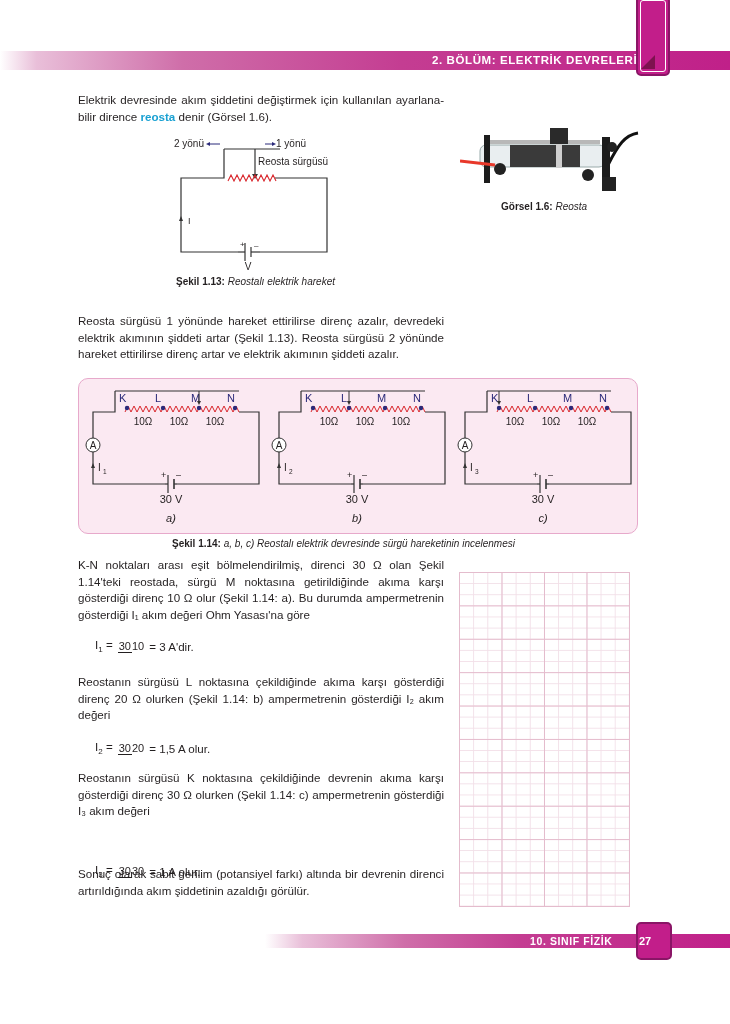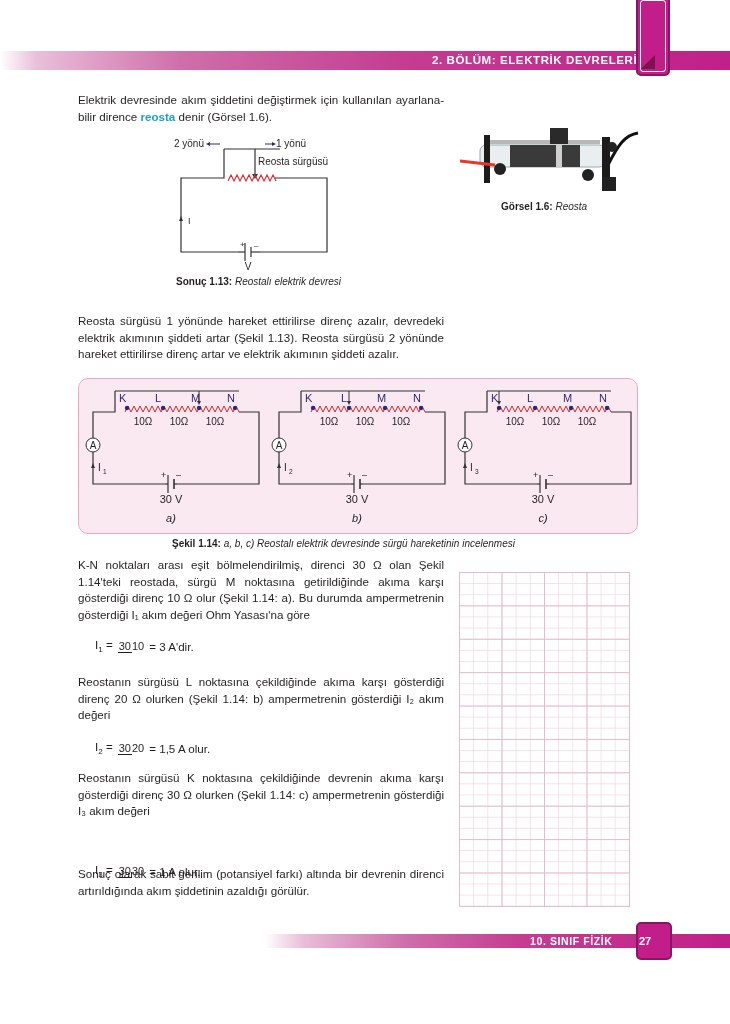--- a/index.html
+++ b/index.html
@@ -69,21 +69,21 @@
   <text x="34" y="17" font-size="10" text-anchor="end" fill="#231f20">2 yönü</text>
   <text x="106" y="17" font-size="10" fill="#231f20">1 yönü</text>
   <text x="88" y="35" font-size="10" fill="#231f20">Reosta sürgüsü</text>
   <polygon points="11,86 9,91 13,91" fill="#333"></polygon>
   <text x="18" y="94" font-size="9" fill="#231f20" font-family="Liberation Serif, serif">I</text>
   <text x="70" y="117" font-size="8" fill="#231f20">+</text>
   <text x="84" y="118" font-size="8" fill="#231f20">–</text>
   <text x="78" y="140" font-size="10" text-anchor="middle" fill="#231f20">V</text>
 </svg>
 <div class="cap" style="left:176px;top:276px;">
-  <b>Sonuç 1.13:</b> <i>Reostalı elektrik devresi</i>
+  <b>Şekil 1.13:</b> <i>Reostalı elektrik hareket</i>
 </div>
 
 <svg class="photo" width="180" height="90" viewBox="0 0 180 90">
   <path d="M148,60 C158,40 165,30 178,28" stroke="#111" stroke-width="3" fill="none"></path>
   <rect x="30" y="35" width="110" height="4" fill="#b8b8b8"></rect>
   <rect x="20" y="40" width="125" height="22" rx="6" fill="#e9eef0" stroke="#9aa" stroke-width="1"></rect>
   <rect x="50" y="40" width="70" height="22" fill="#3a3a3a"></rect>
   <rect x="90" y="23" width="18" height="16" fill="#2a2a2a"></rect>
   <rect x="96" y="39" width="6" height="24" fill="#cfcfcf"></rect>
   <path d="M24,30 L30,30 L30,78 L24,78 Z" fill="#1c1c1c"></path>

